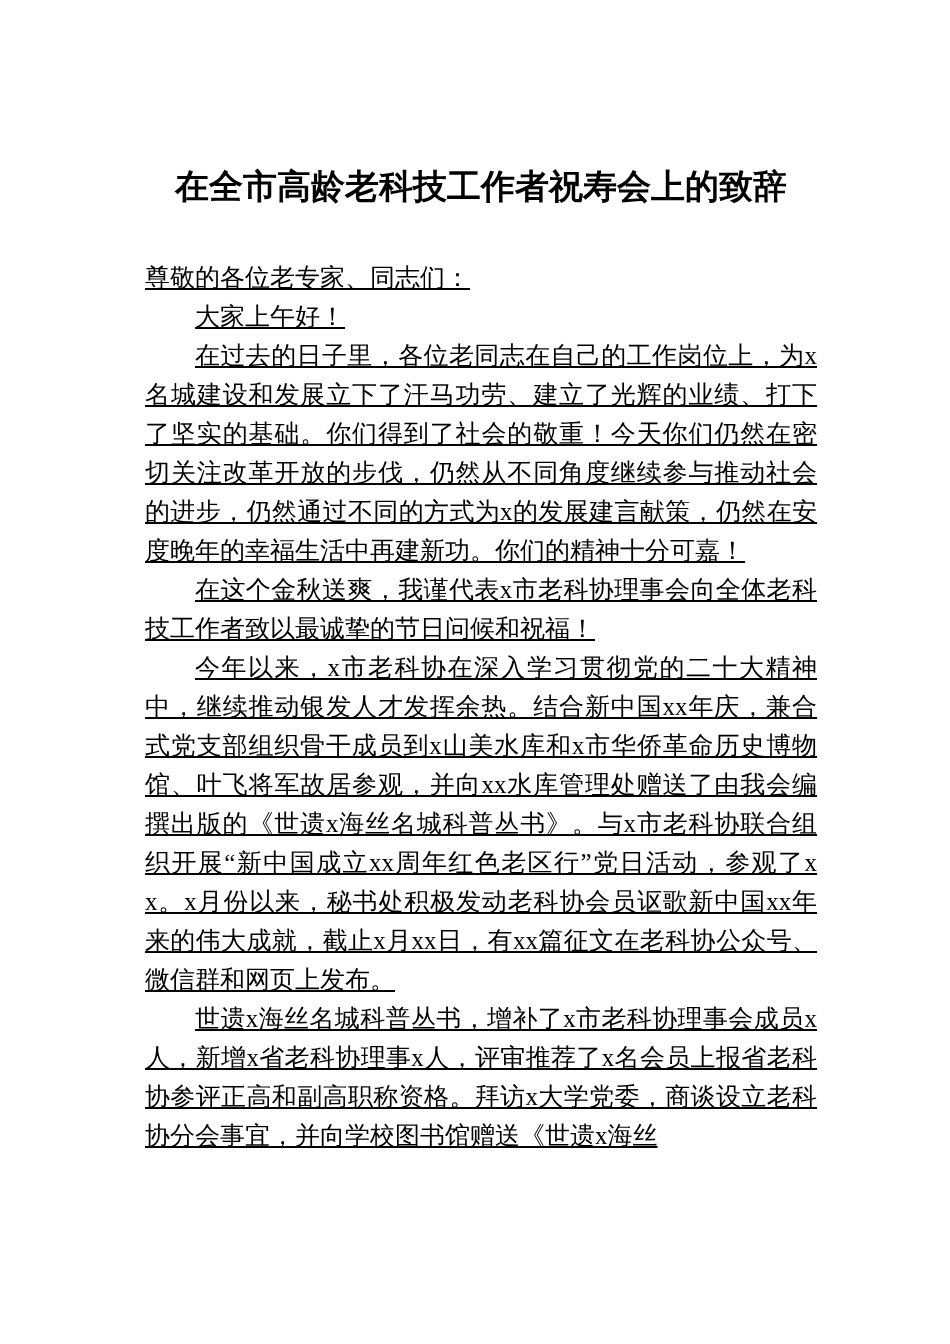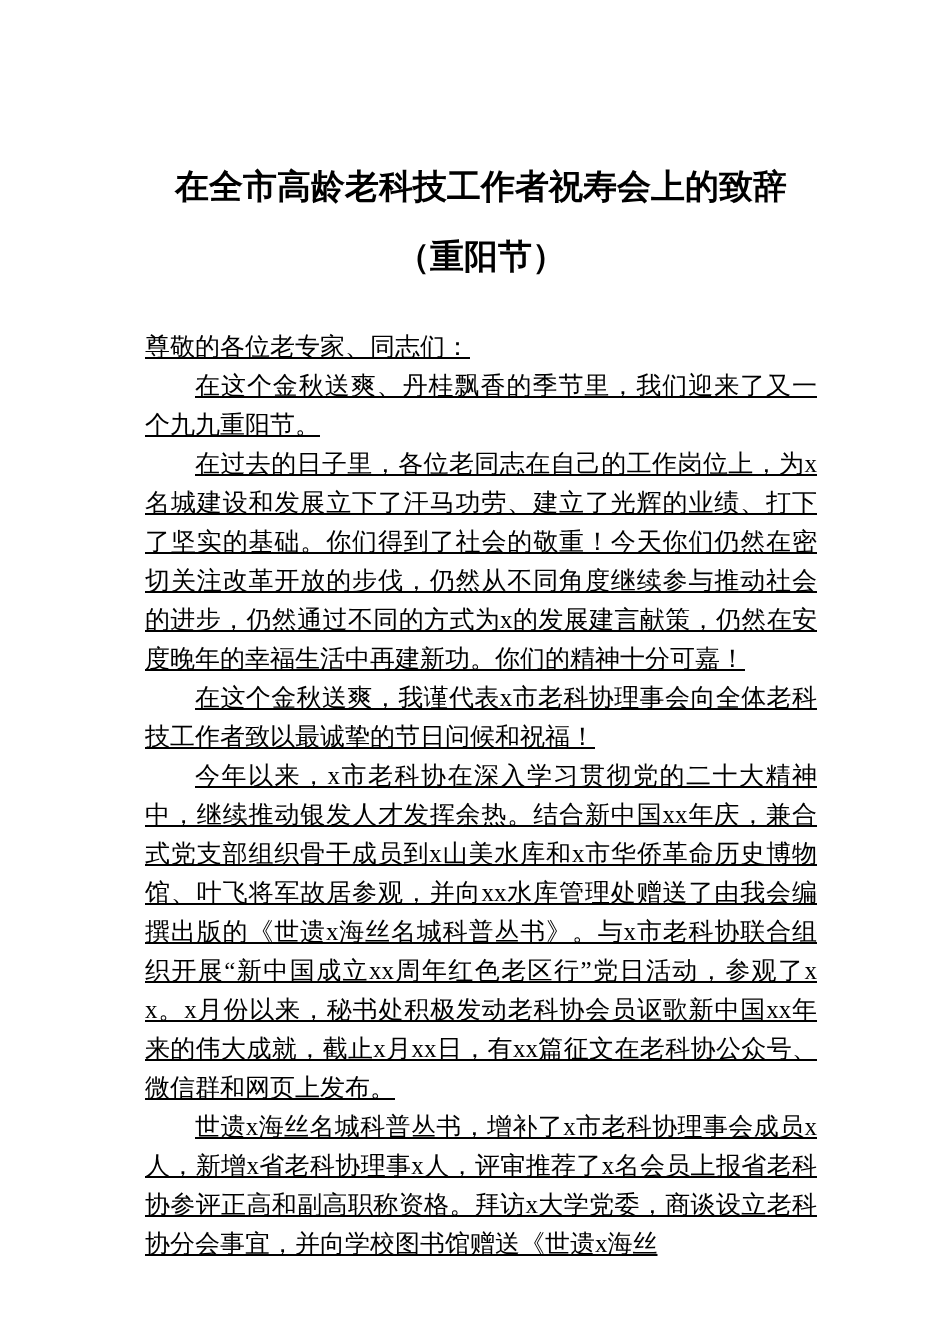--- a/index.html
+++ b/index.html
@@ -47,25 +47,24 @@
     text-indent: 0;
   }
 </style>
 </head>
 <body>
 
 <div class="page">
 
   <div class="title-block">
     <div class="title-line">在全市高龄老科技工作者祝寿会上的致辞</div>
-    <div class="title-line">（重阳节）</div>
   </div>
 
   <div class="body-block">
     <p class="no-indent">尊敬的各位老专家、同志们：</p>
-    <p>在这个金秋送爽、丹桂飘香的季节里，我们迎来了又一个九九重阳节。</p>
+    <p>大家上午好！</p>
     <p>在过去的日子里，各位老同志在自己的工作岗位上，为x名城建设和发展立下了汗马功劳、建立了光辉的业绩、打下了坚实的基础。你们得到了社会的敬重！今天你们仍然在密切关注改革开放的步伐，仍然从不同角度继续参与推动社会的进步，仍然通过不同的方式为x的发展建言献策，仍然在安度晚年的幸福生活中再建新功。你们的精神十分可嘉！</p>
     <p>在这个金秋送爽，我谨代表x市老科协理事会向全体老科技工作者致以最诚挚的节日问候和祝福！</p>
     <p>今年以来，x市老科协在深入学习贯彻党的二十大精神中，继续推动银发人才发挥余热。结合新中国xx年庆，兼合式党支部组织骨干成员到x山美水库和x市华侨革命历史博物馆、叶飞将军故居参观，并向xx水库管理处赠送了由我会编撰出版的《世遗x海丝名城科普丛书》。与x市老科协联合组织开展“新中国成立xx周年红色老区行”党日活动，参观了xx。x月份以来，秘书处积极发动老科协会员讴歌新中国xx年来的伟大成就，截止x月xx日，有xx篇征文在老科协公众号、微信群和网页上发布。</p>
     <p>世遗x海丝名城科普丛书，增补了x市老科协理事会成员x人，新增x省老科协理事x人，评审推荐了x名会员上报省老科协参评正高和副高职称资格。拜访x大学党委，商谈设立老科协分会事宜，并向学校图书馆赠送《世遗x海丝</p>
   </div>
 
 </div>
 
 </body></html>

